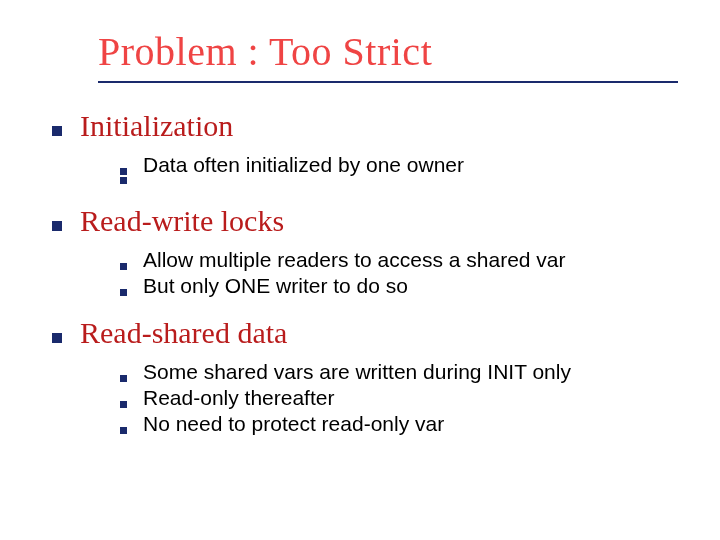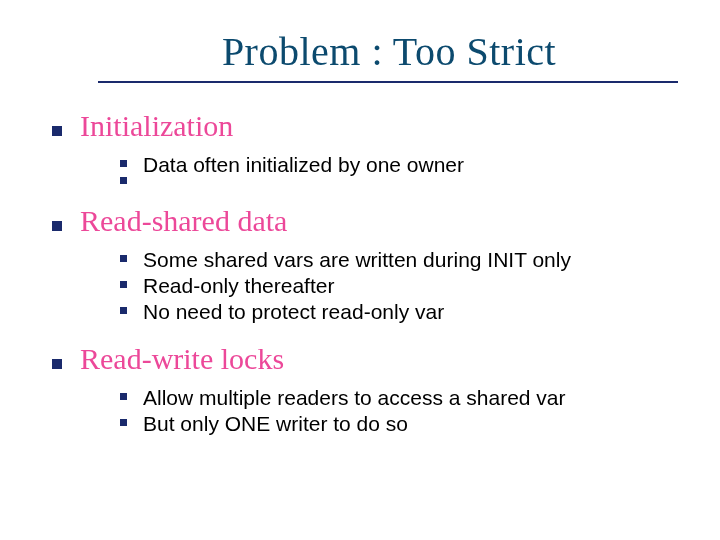--- a/index.html
+++ b/index.html
@@ -14,25 +14,24 @@
   }
   .slide {
     position: relative;
     width: 720px;
     height: 540px;
     box-sizing: border-box;
     padding: 28px 40px 20px 40px;
   }
   .title {
     font-size: 40px;
-    color: #0c4a6e;
+    color: #ef4444;
     margin: 0 0 6px 58px;
     font-weight: normal;
     letter-spacing: 0.5px;
-    text-align: center;
   }
   .title-rule {
     margin-left: 58px;
     height: 2px;
     background: #1a2a6c;
     width: 580px;
     margin-top: 2px;
     margin-bottom: 26px;
   }
   ul.level1, ul.level2 {
@@ -54,28 +53,28 @@
     height: 10px;
     background: #1a2a6c;
     margin-right: 18px;
     flex: 0 0 auto;
     position: relative;
     top: 0px;
   }
   .l1-text {
     font-family: "Times New Roman", Times, serif;
     font-size: 30px;
-    color: #ec4899;
+    color: #b91c1c;
   }
   ul.level2 {
     margin: 10px 0 18px 80px;
   }
   ul.level2 > li {
     display: flex;
-    align-items: center;
+    align-items: flex-end;
     margin-bottom: 2px;
   }
   .bullet-sq-sm {
     display: inline-block;
     width: 7px;
     height: 7px;
     background: #1a2a6c;
     margin-right: 16px;
     flex: 0 0 auto;
     position: relative;
@@ -108,49 +107,49 @@
         </li>
         <li>
           <span class="bullet-sq-sm"></span>
         </li>
       </ul>
     </li>
 
     <li>
       <div class="l1-line">
         <span class="bullet-sq-lg"></span>
+        <span class="l1-text">Read-write locks</span>
+      </div>
+      <ul class="level2">
+        <li>
+          <span class="bullet-sq-sm"></span>
+          <span class="l2-text">Allow multiple readers to access a shared var</span>
+        </li>
+        <li>
+          <span class="bullet-sq-sm"></span>
+          <span class="l2-text">But only ONE writer to do so</span>
+        </li>
+      </ul>
+    </li>
+
+    <li>
+      <div class="l1-line">
+        <span class="bullet-sq-lg"></span>
         <span class="l1-text">Read-shared data</span>
       </div>
       <ul class="level2">
         <li>
           <span class="bullet-sq-sm"></span>
           <span class="l2-text">Some shared vars are written during INIT only</span>
         </li>
         <li>
           <span class="bullet-sq-sm"></span>
           <span class="l2-text">Read-only thereafter</span>
         </li>
         <li>
           <span class="bullet-sq-sm"></span>
           <span class="l2-text">No need to protect read-only var</span>
         </li>
       </ul>
     </li>
 
-    <li>
-      <div class="l1-line">
-        <span class="bullet-sq-lg"></span>
-        <span class="l1-text">Read-write locks</span>
-      </div>
-      <ul class="level2">
-        <li>
-          <span class="bullet-sq-sm"></span>
-          <span class="l2-text">Allow multiple readers to access a shared var</span>
-        </li>
-        <li>
-          <span class="bullet-sq-sm"></span>
-          <span class="l2-text">But only ONE writer to do so</span>
-        </li>
-      </ul>
-    </li>
-
   </ul>
 </div>
 
 </body></html>

